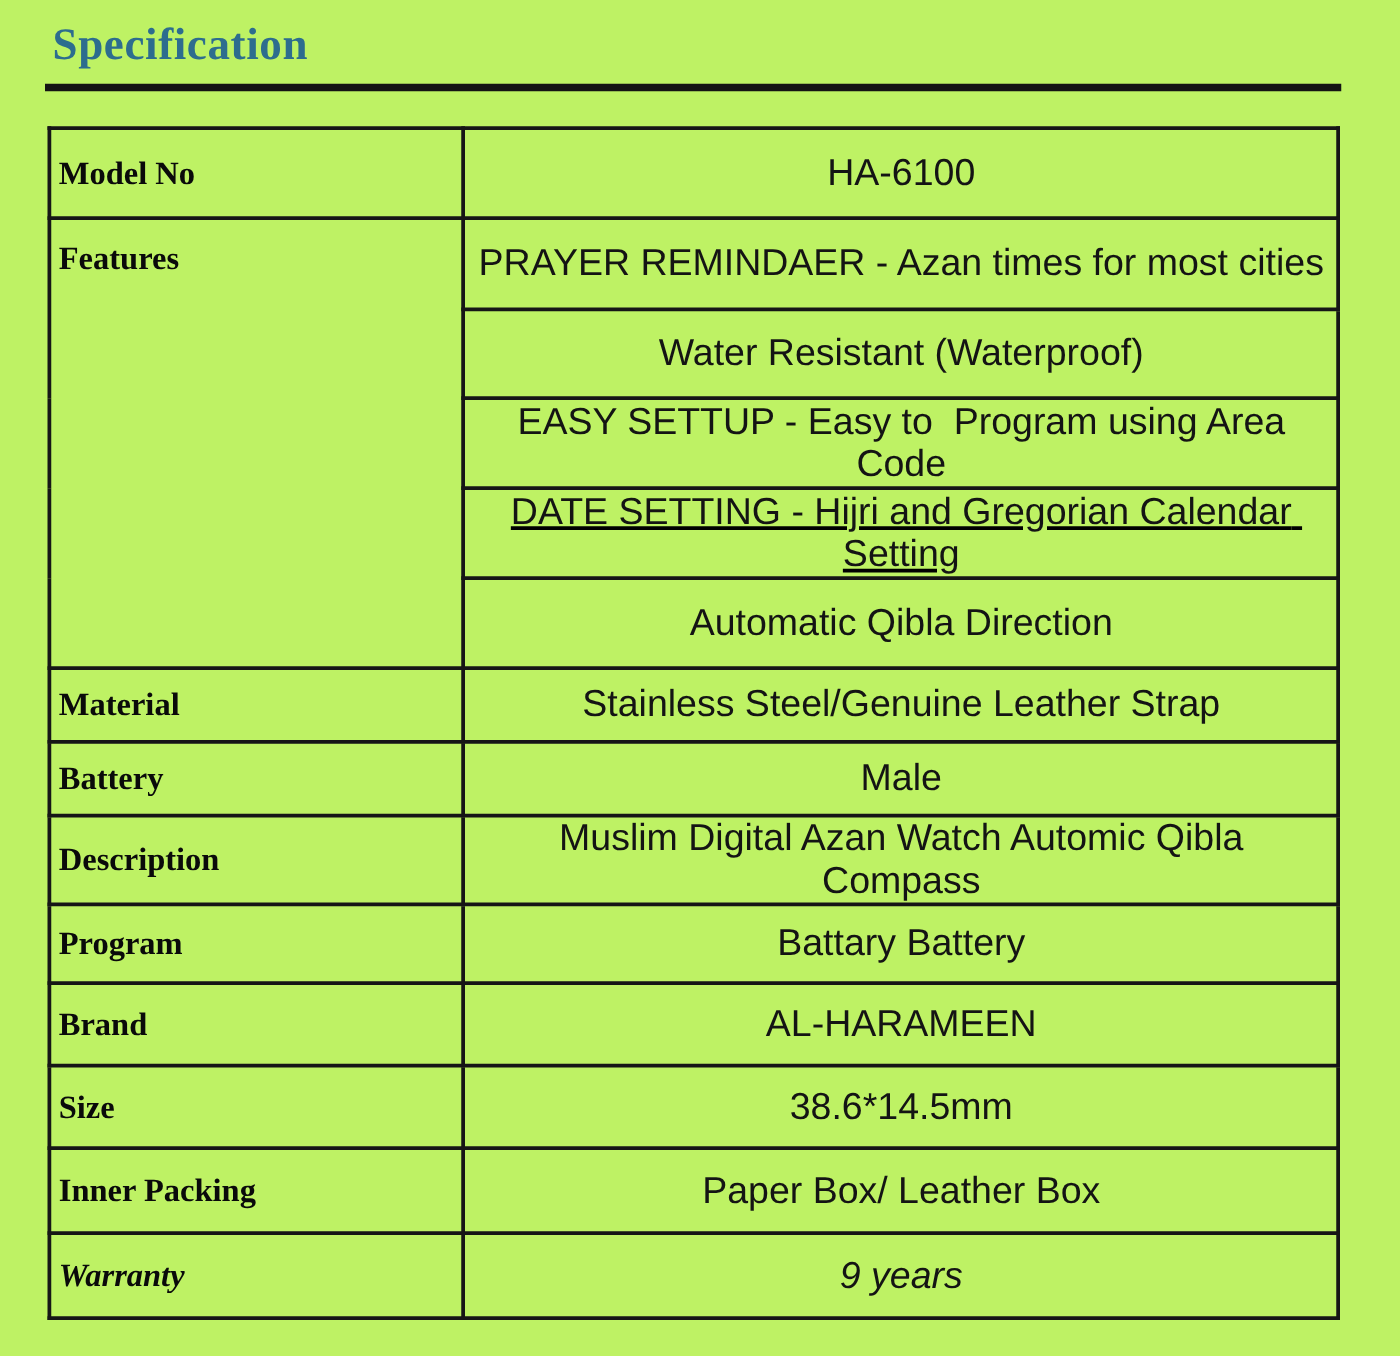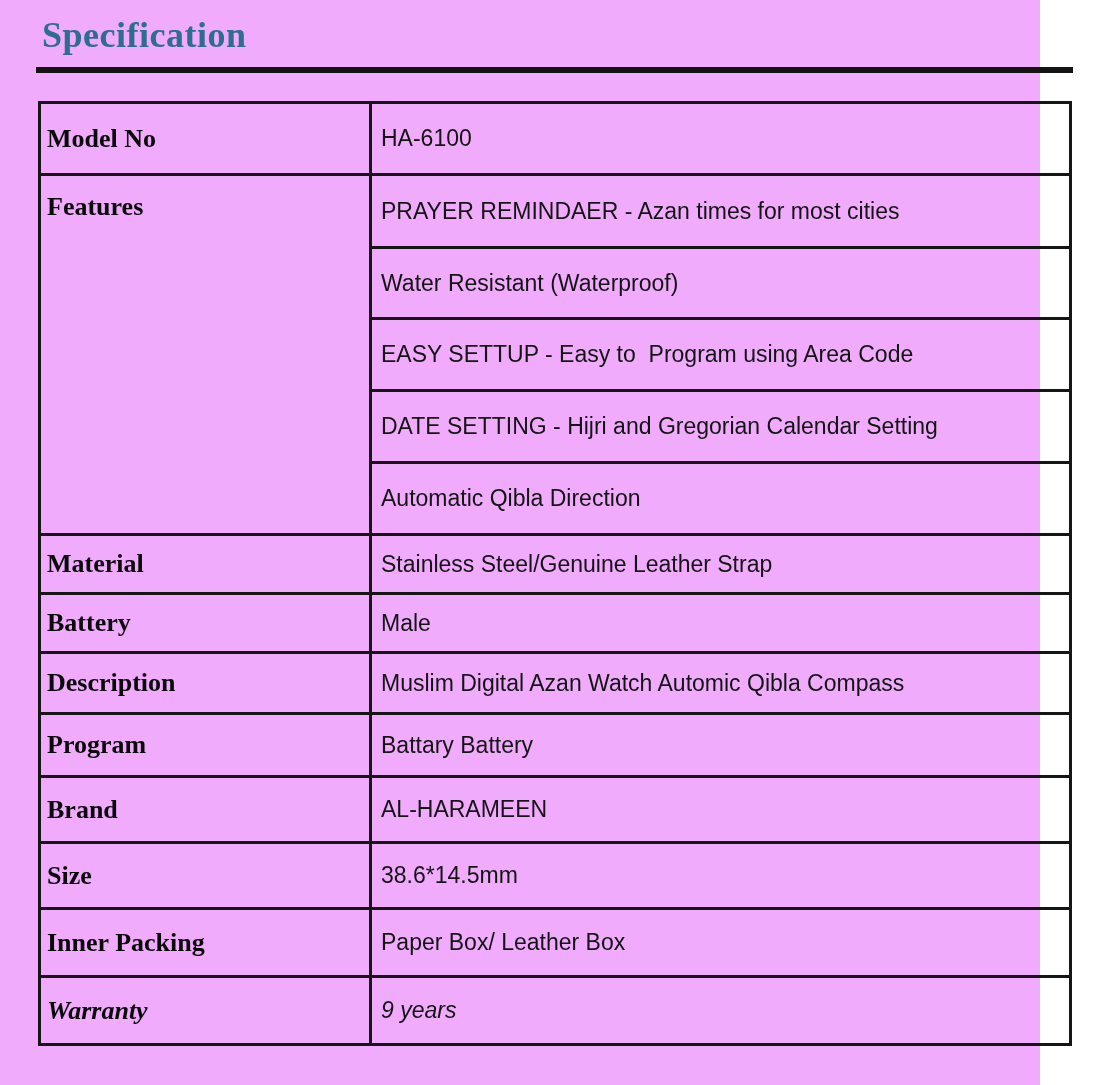--- a/index.html
+++ b/index.html
@@ -5,23 +5,23 @@
   html, body {
     margin: 0;
     padding: 0;
     background: #ffffff;
     width: 1120px;
     height: 1085px;
     overflow: hidden;
   }
   .page {
     position: relative;
-    width: 1040px;
+    width: 1120px;
     height: 1085px;
-    background: #f0abfc;
+    background: #bef264;
     font-family: "Liberation Sans", "DejaVu Sans", sans-serif;
   }
   .title {
     position: absolute;
     left: 42px;
     top: 14px;
     font-family: "Liberation Serif", "DejaVu Serif", serif;
     font-weight: bold;
     font-size: 36px;
     letter-spacing: 0.5px;
@@ -57,23 +57,23 @@
     vertical-align: middle;
     padding: 0 6px 0 6px;
     margin-left: 47px;
   }
   table.spec th.top-align {
     vertical-align: top;
     padding-top: 16px;
   }
   table.spec td {
     font-family: "Liberation Sans", "DejaVu Sans", sans-serif;
-    font-size: 23px;
+    font-size: 30px;
     color: #141414;
-    text-align: left;
+    text-align: center;
     vertical-align: middle;
     padding: 0 8px 0 9px;
     white-space: pre-wrap;
   }
 </style>
 </head>
 <body>
 
 <div class="page">
 
@@ -91,21 +91,21 @@
       <tr style="height:73px;">
         <th class="top-align" rowspan="5">Features</th>
         <td>PRAYER REMINDAER - Azan times for most cities</td>
       </tr>
       <tr style="height:71px;">
         <td>Water Resistant (Waterproof)</td>
       </tr>
       <tr style="height:72px;">
         <td>EASY SETTUP - Easy to  Program using Area Code</td>
       </tr>
-      <tr style="height:72px;">
+      <tr style="height:72px;text-decoration:underline;">
         <td>DATE SETTING - Hijri and Gregorian Calendar Setting</td>
       </tr>
       <tr style="height:72px;">
         <td>Automatic Qibla Direction</td>
       </tr>
 
       <tr style="height:59px;">
         <th>Material</th>
         <td>Stainless Steel/Genuine Leather Strap</td>
       </tr>

